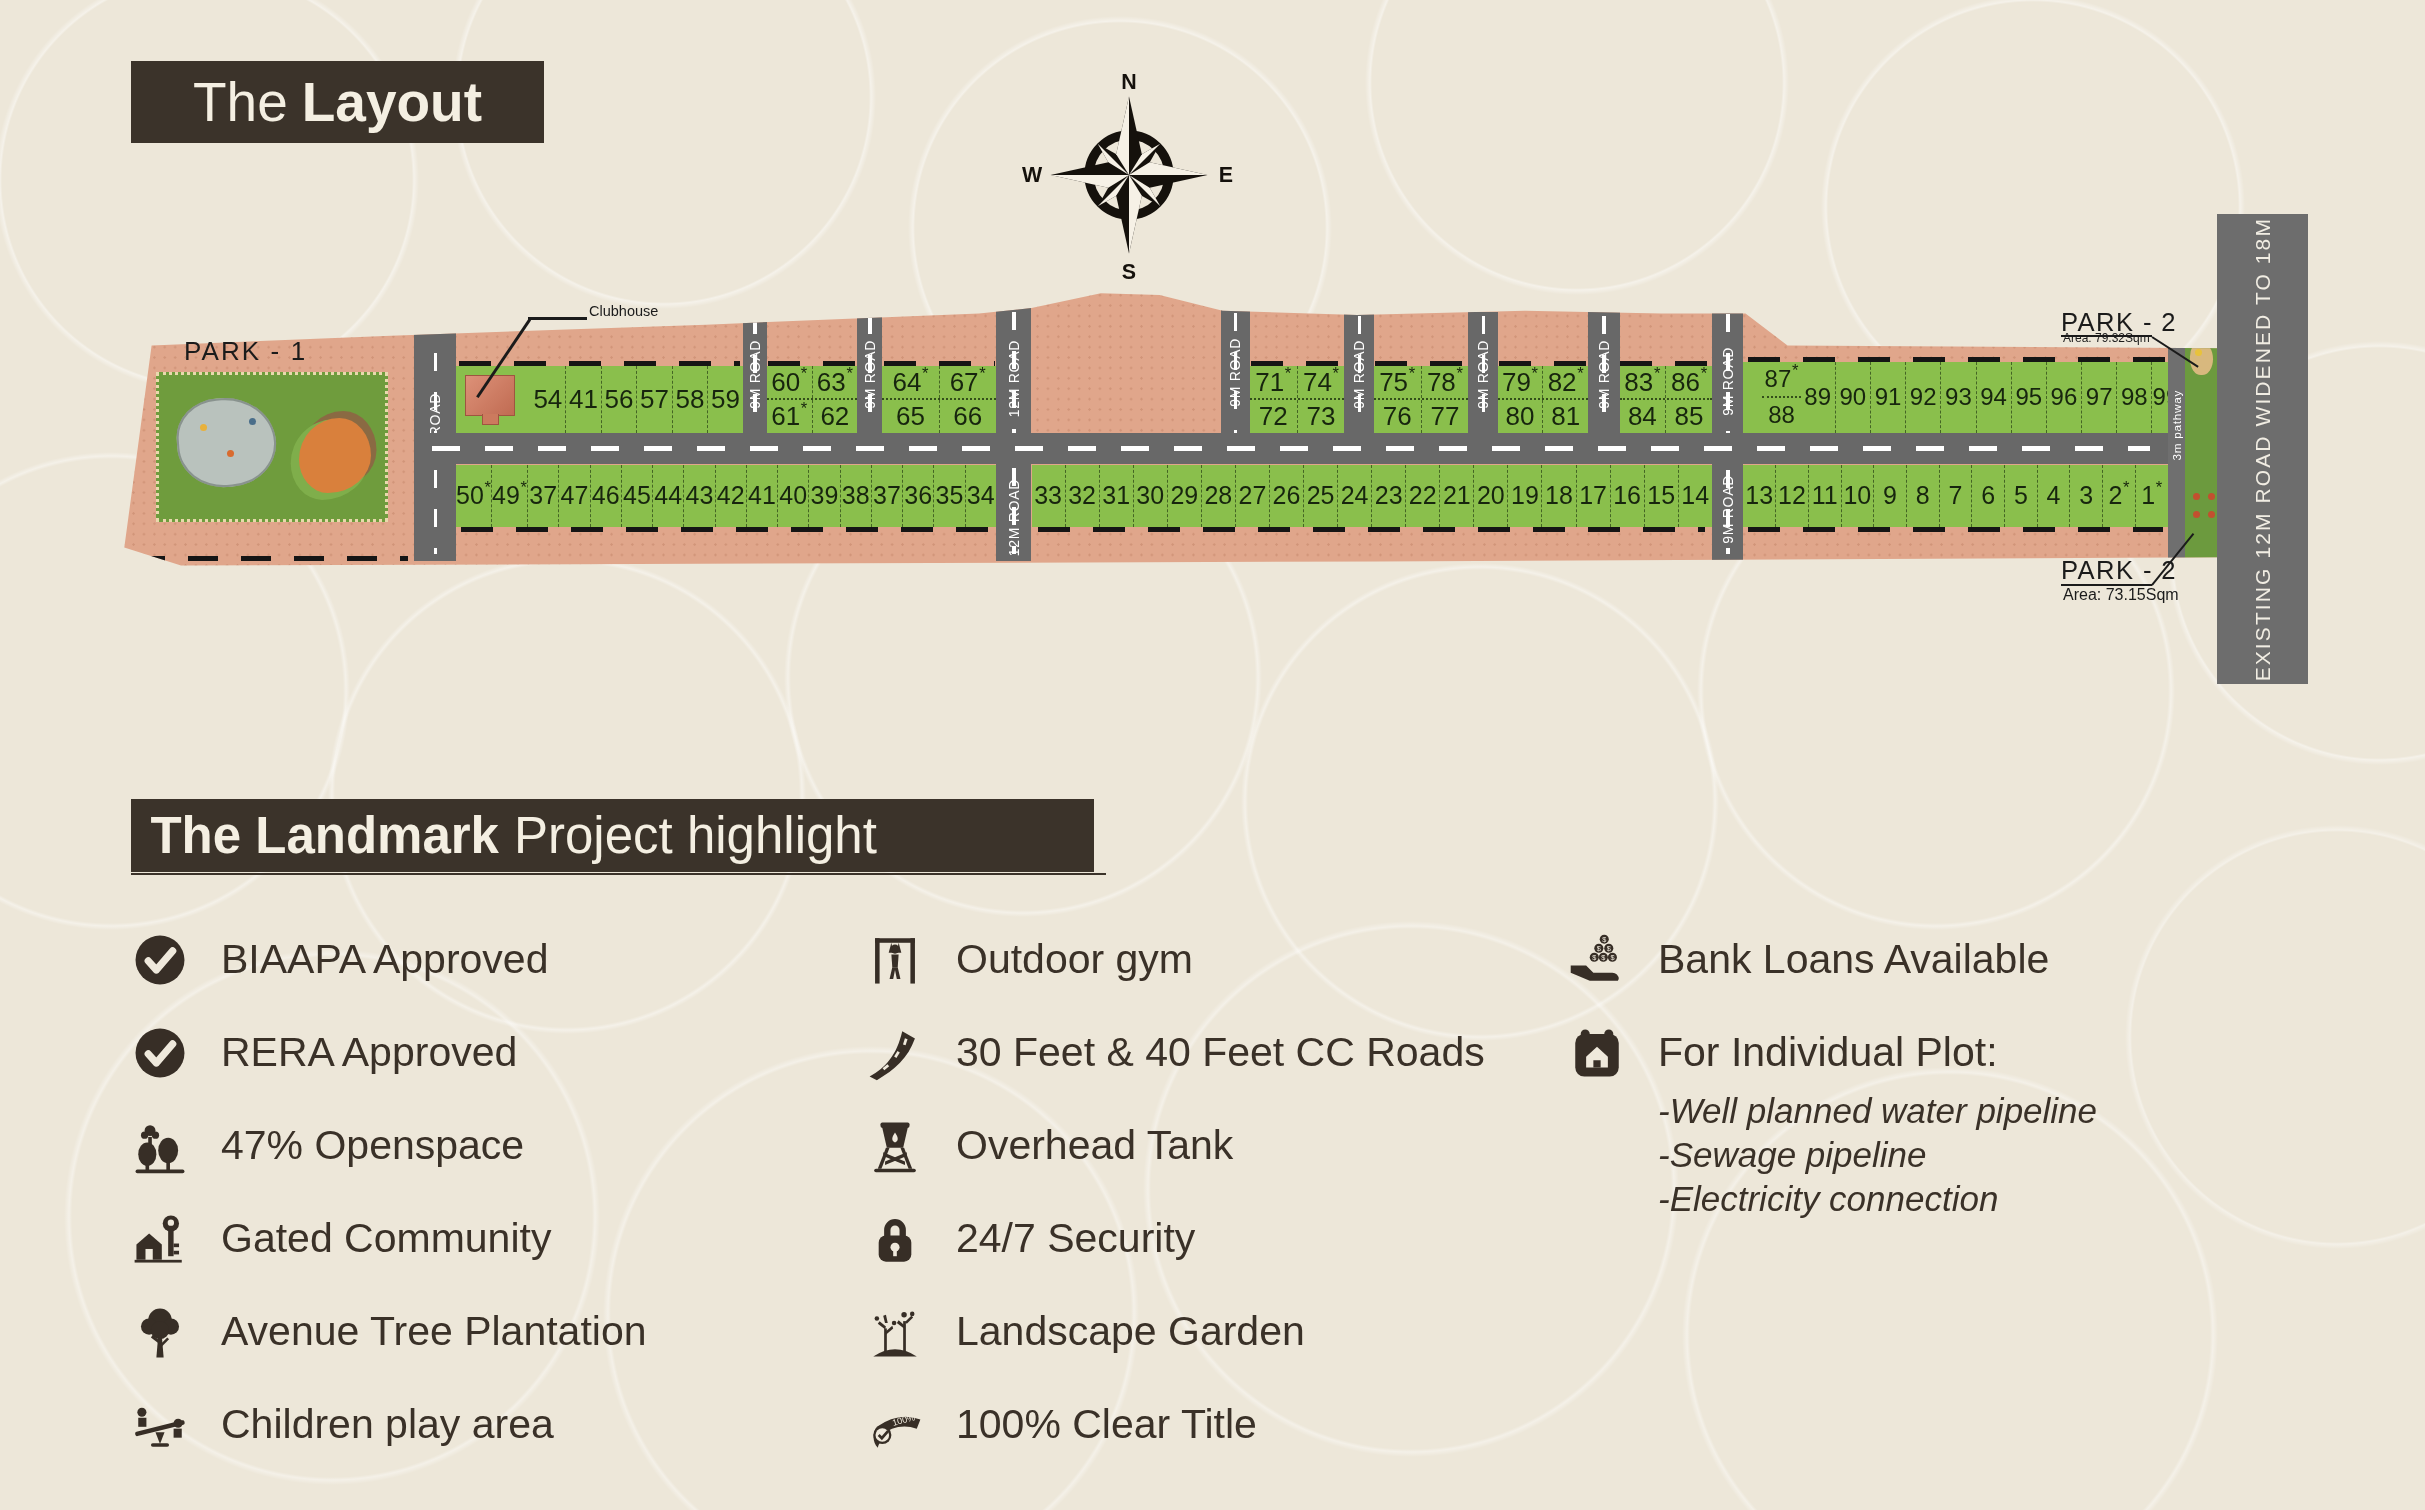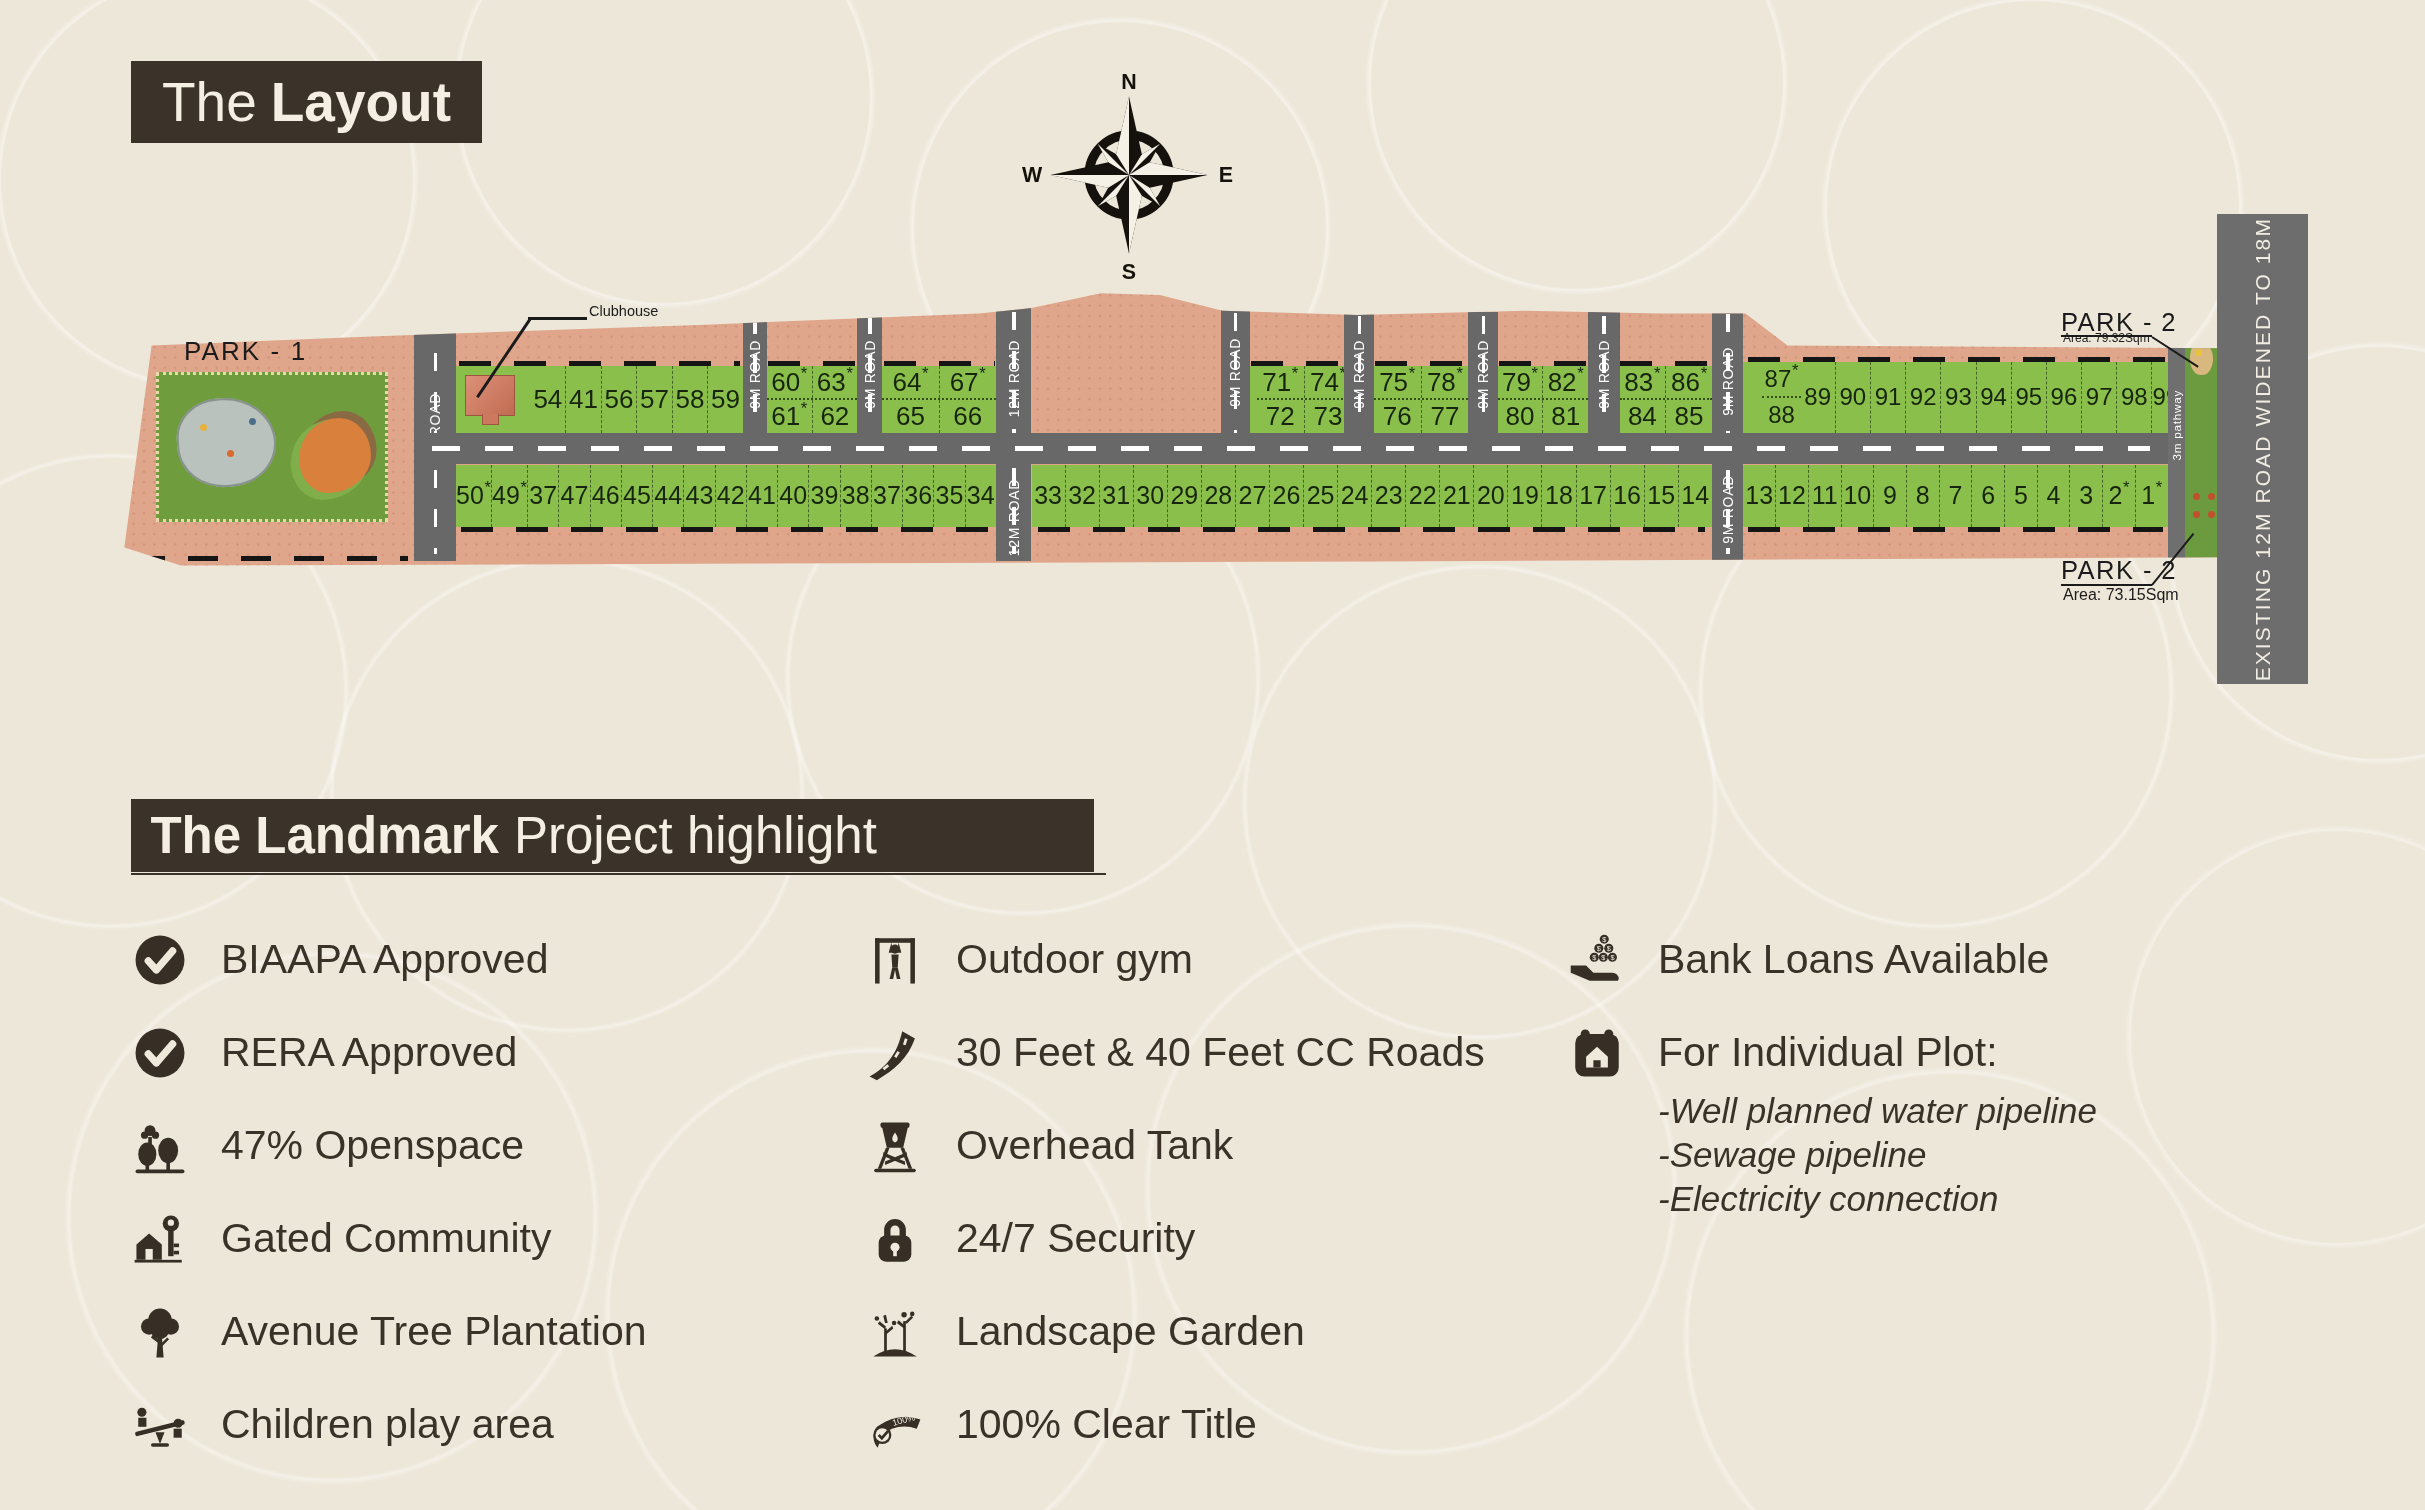--- a/index.html
+++ b/index.html
@@ -23,21 +23,21 @@
       radial-gradient(circle at 1480px 802px, transparent 232px, rgba(255,255,255,.42) 235px, transparent 239px),
       radial-gradient(circle at 1936px 691px, transparent 232px, rgba(255,255,255,.42) 235px, transparent 239px),
       radial-gradient(circle at 332px 1217px, transparent 260px, rgba(255,255,255,.4) 263px, transparent 268px),
       radial-gradient(circle at 871px 1314px, transparent 260px, rgba(255,255,255,.4) 263px, transparent 268px),
       radial-gradient(circle at 1411px 1189px, transparent 260px, rgba(255,255,255,.4) 263px, transparent 268px),
       radial-gradient(circle at 1950px 1335px, transparent 260px, rgba(255,255,255,.4) 263px, transparent 268px),
       radial-gradient(circle at 2337px 1037px, transparent 205px, rgba(255,255,255,.4) 207px, transparent 212px);
   }
 
   
-  .title-box{position:absolute;left:131px;top:61px;width:351px;height:82px;background:#3b332a;
+  .title-box{position:absolute;left:131px;top:61px;width:413px;height:82px;background:#3b332a;
     display:flex;align-items:center;justify-content:center;font-size:55px;color:#f4efe2;}
   .t-light{font-weight:400;margin-right:14px}
   .t-bold{font-weight:700}
   .hl-title-box{position:absolute;left:131px;top:799px;width:963px;height:73px;background:#3b332a;
     display:flex;align-items:center;padding-left:19.4px;font-size:51px;color:#f4efe2;box-sizing:border-box;}
   .hl-title-box .t-bold{margin-right:15px}
   .hl-underline{position:absolute;left:131px;top:873px;width:975px;height:2.1px;background:#3b332a;}
 
   
   .compass{position:absolute;left:1022px;top:66px;width:214px;height:218px;}
@@ -302,21 +302,21 @@
       </div>
       <div class="g2row">
         <div class="plot">
           <span class="pnum">65</span>
         </div>
         <div class="plot">
           <span class="pnum">66</span>
         </div>
       </div>
     </div>
-  <div class="g2 dash-top" style="left:53.9%;width:4.5%;padding-left:7px;">
+  <div class="g2 dash-top" style="left:53.9%;width:4.5%;">
       <div class="g2row">
         <div class="plot">
           <span class="pnum">71</span>
           <span class="pstar">*</span>
         </div>
         <div class="plot">
           <span class="pnum">74</span>
           <span class="pstar">*</span>
         </div>
       </div>

